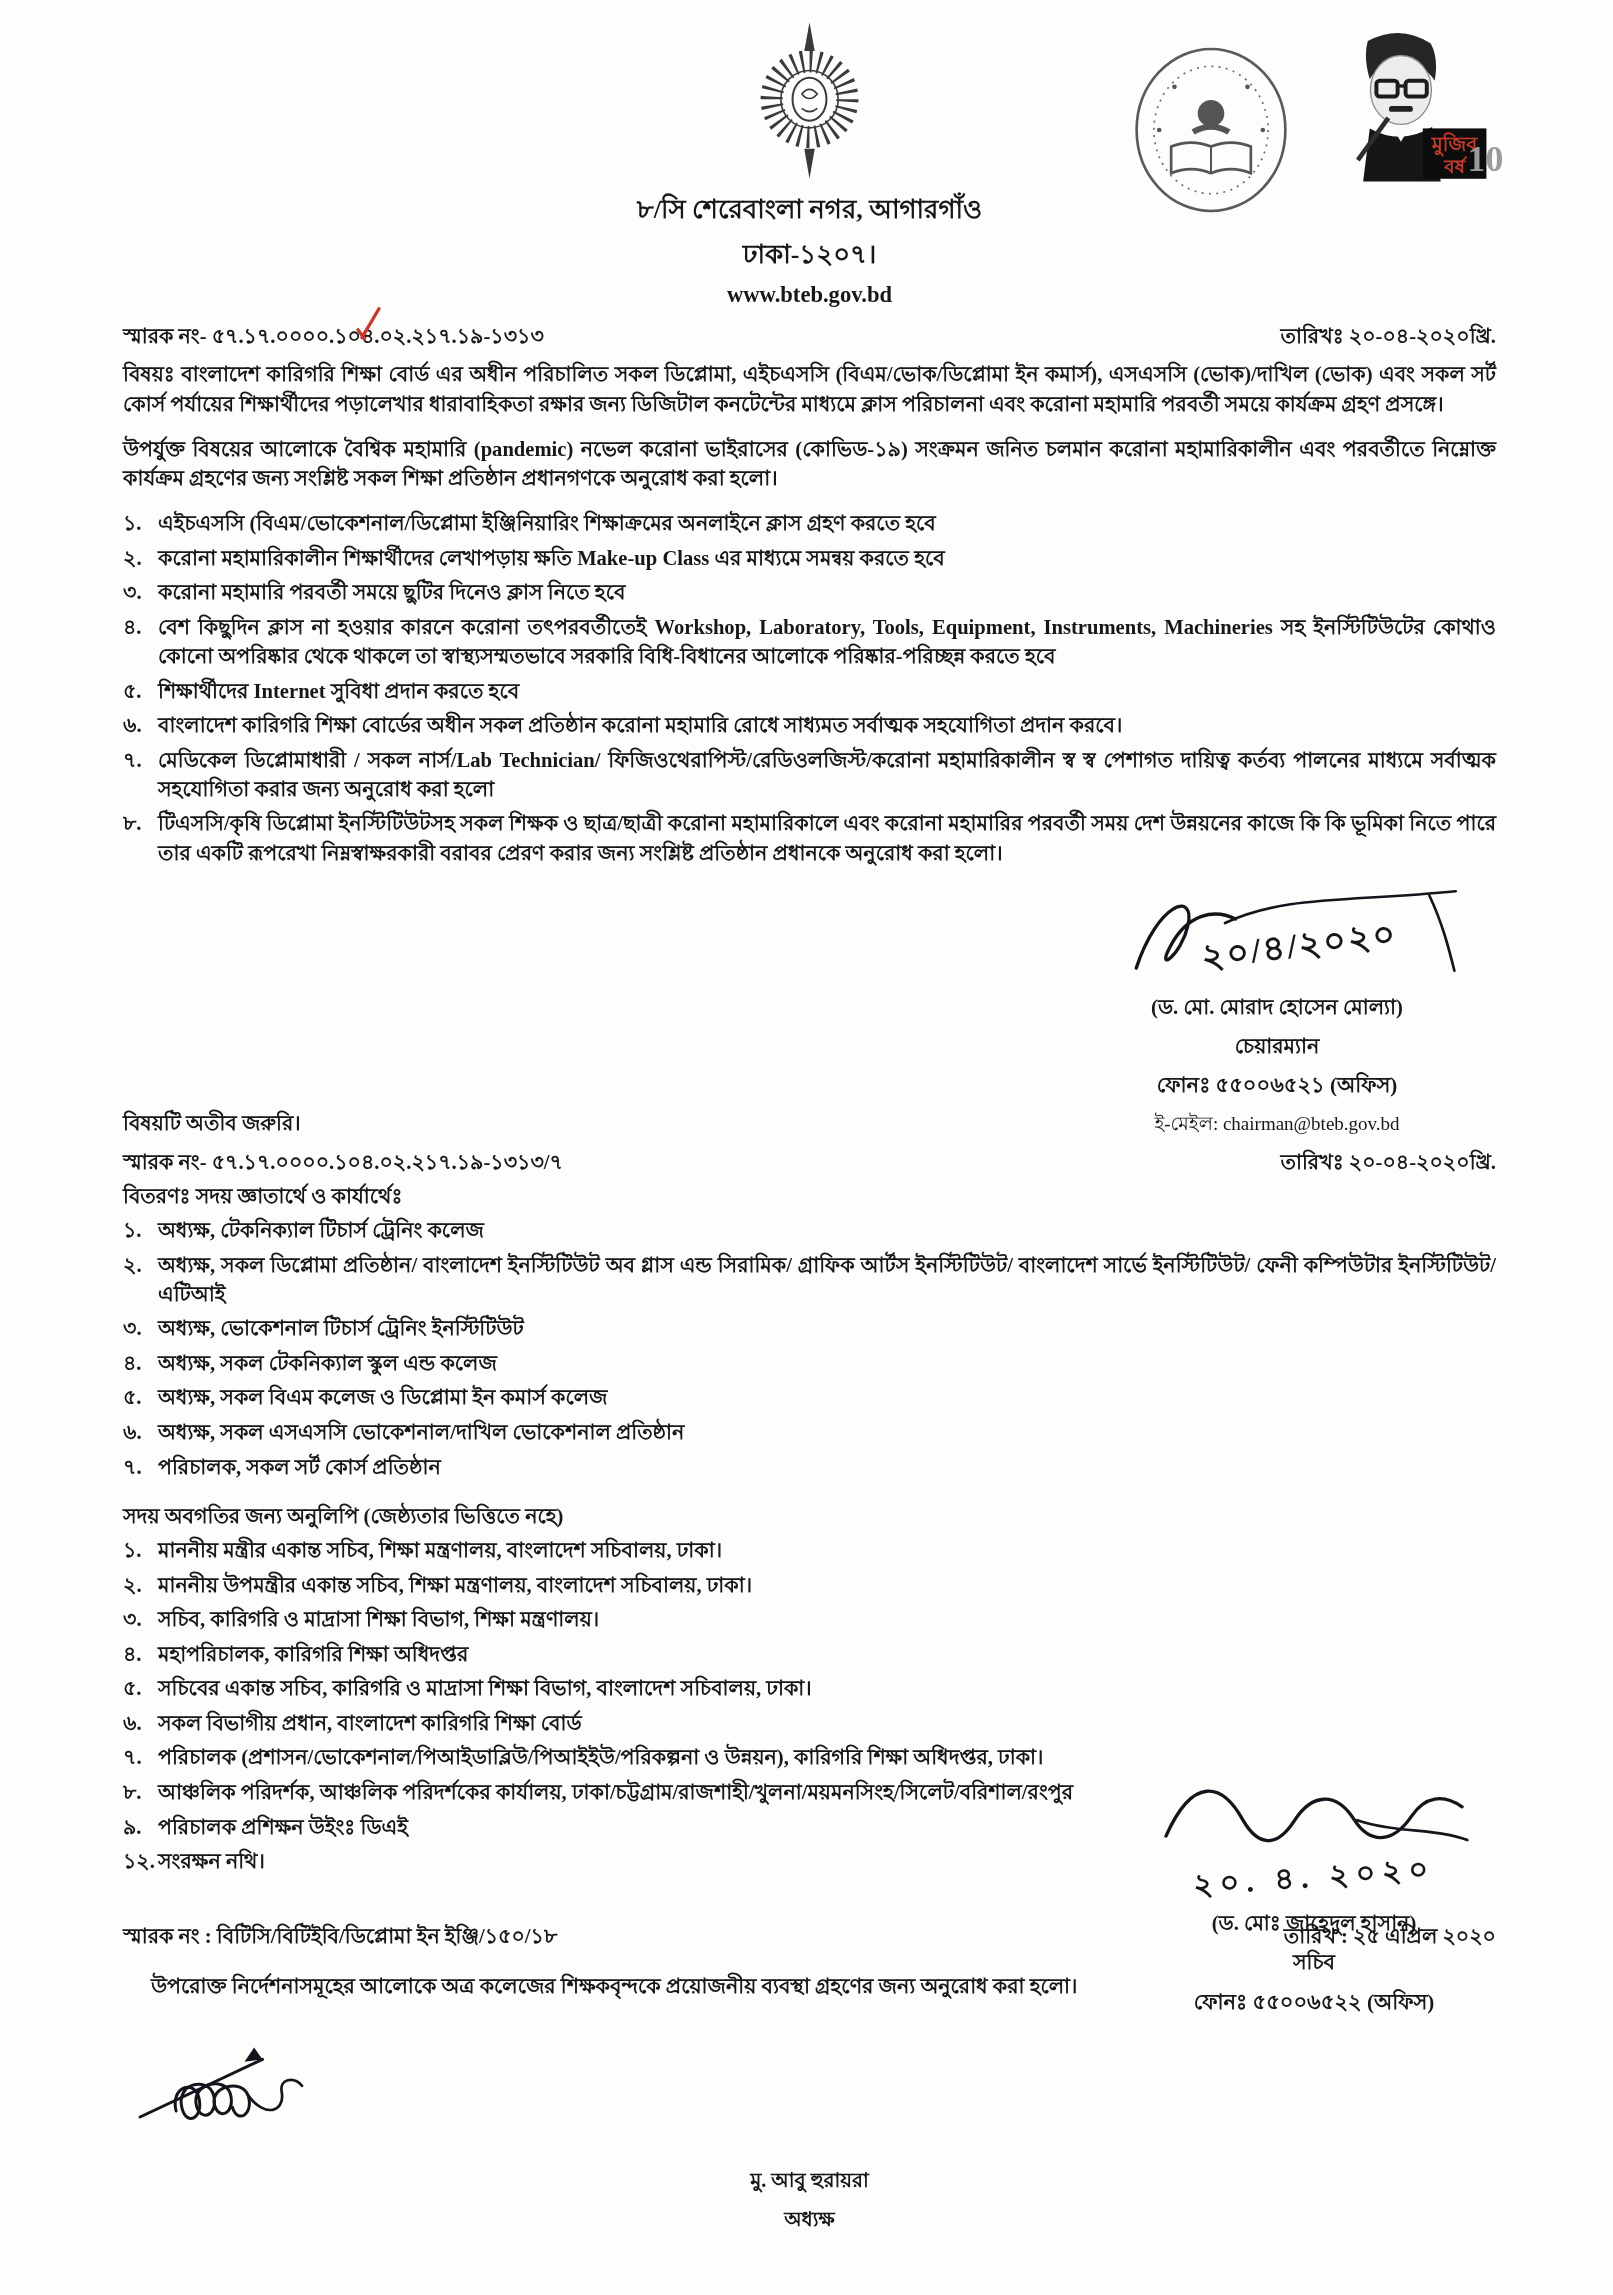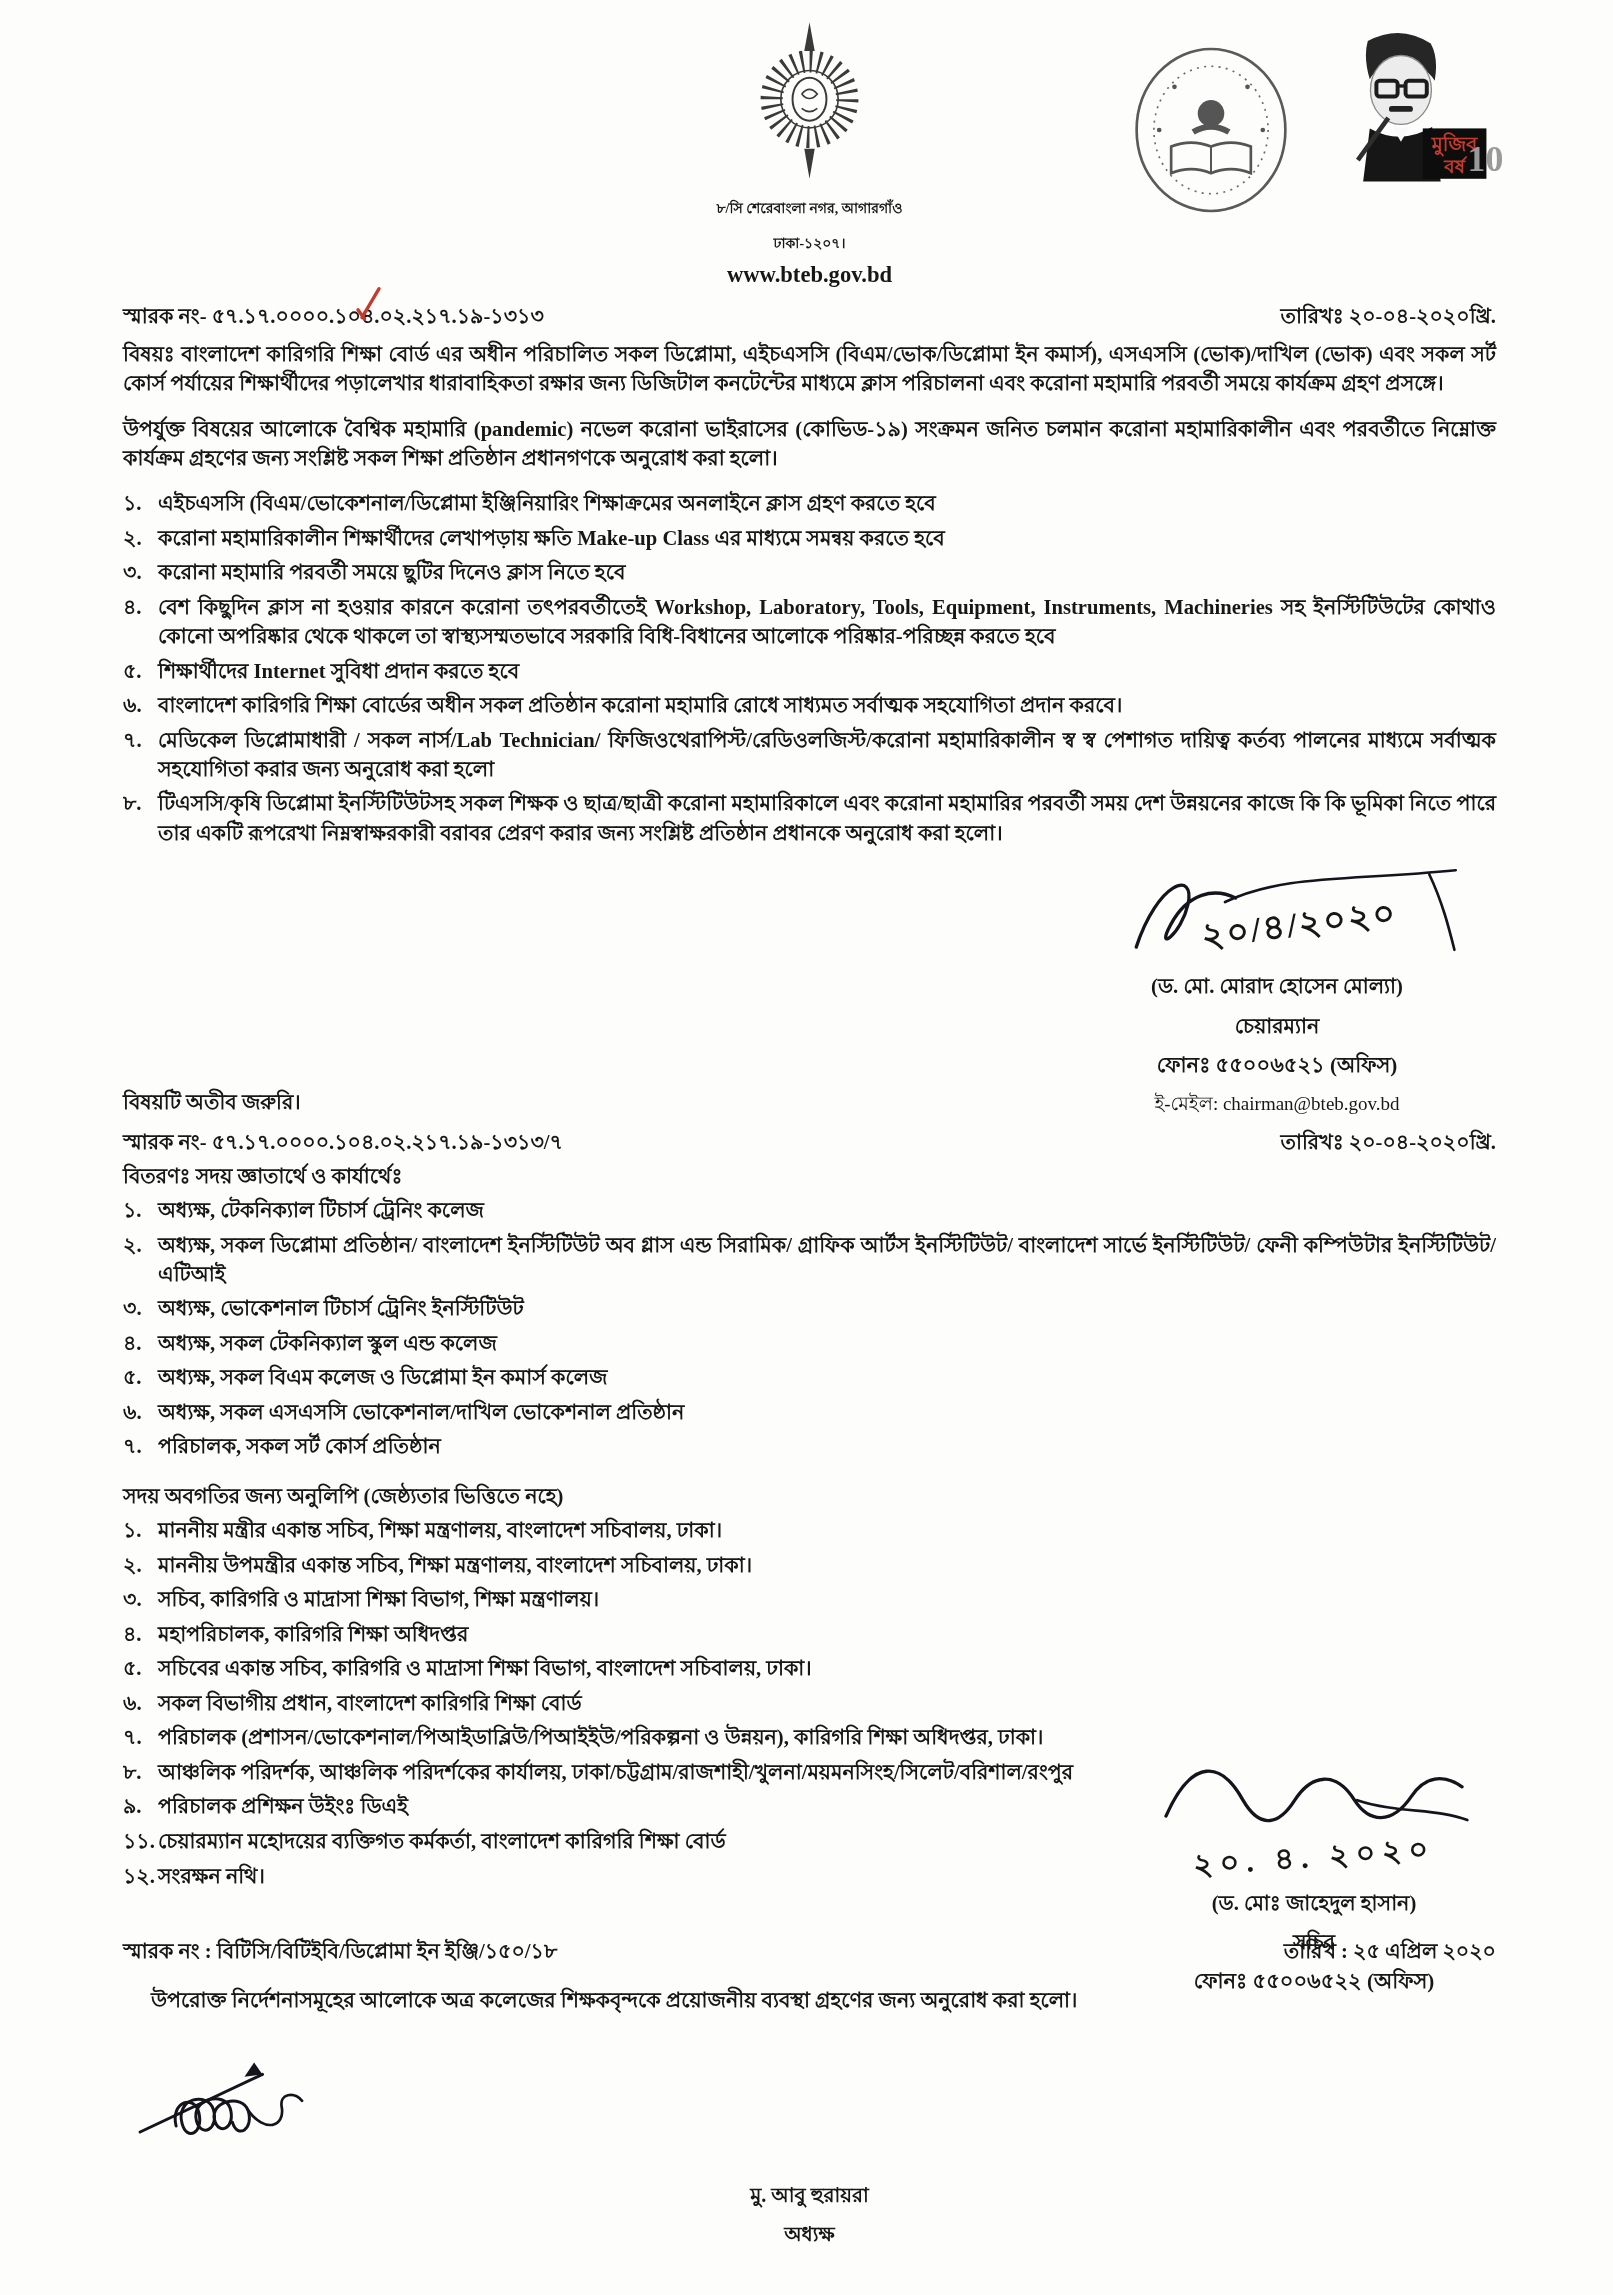--- a/index.html
+++ b/index.html
@@ -3,21 +3,21 @@
 <meta charset="utf-8">
 <style>
   html,body{margin:0;padding:0;background:#d9d9d9;}
   .page{position:relative;width:1614px;height:2295px;background:#fdfdfb;box-sizing:border-box;
         padding:17px 118px 0 123px;overflow:hidden;color:#171717;
         font-family:"Liberation Serif","DejaVu Serif",serif;font-size:20.6px;line-height:1.42;font-weight:600;}
   
   .header{position:relative;text-align:center;}
   .seal-star{display:block;margin:0 auto;}
   .org-name{font-size:30.5px;font-weight:700;margin-top:1.3px;}
-  .addr{font-size:14px;margin-top:15px;font-weight:600;}
+  .addr{font-size:26px;margin-top:8px;font-weight:600;}
   .web{font-size:22.6px;margin-top:5.3px;font-weight:700;}
   .logo-seal{position:absolute;top:30px;right:202px;}
   .logo-mujib{position:absolute;top:12px;right:-8px;}
   
   .memo-row{display:flex;justify-content:space-between;align-items:flex-end;margin-top:10.6px;font-weight:700;}
   .memo-num-wrap{position:relative;display:inline-block;}
   .red-tick{position:absolute;left:55%;top:-16px;}
   
   .subject{text-align:justify;font-weight:700;margin:9.3px 0 0;}
   .intro{text-align:justify;margin:16px 0 0;}
@@ -233,24 +233,20 @@
         </div>
       <div class="li">
           <span class="num">৮.</span>
           <span class="txt">আঞ্চলিক পরিদর্শক, আঞ্চলিক পরিদর্শকের কার্যালয়, ঢাকা/চট্টগ্রাম/রাজশাহী/খুলনা/ময়মনসিংহ/সিলেট/বরিশাল/রংপুর</span>
         </div>
       <div class="li">
           <span class="num">৯.</span>
           <span class="txt">পরিচালক প্রশিক্ষন উইংঃ ডিএই</span>
         </div>
       <div class="li">
-          <span class="num">১১.</span>
-          <span class="txt">চেয়ারম্যান মহোদয়ের ব্যক্তিগত কর্মকর্তা, বাংলাদেশ কারিগরি শিক্ষা বোর্ড</span>
-        </div>
-      <div class="li">
           <span class="num">১২.</span>
           <span class="txt">সংরক্ষন নথি।</span>
         </div>
     </div>
 
     <div class="sig-block secretary-block">
       <div class="sig2-area">
         <svg width="312" height="93" viewBox="0 0 470 140">
           <path d="M12 104 C52 14 96 22 128 80 C150 118 178 124 206 80 C232 40 268 36 296 80 C318 114 352 118 382 74 C402 44 430 40 458 60" stroke="#14141c" stroke-width="5" fill="none" stroke-linecap="round"></path>
           <path d="M300 80 C360 100 420 92 466 110" stroke="#14141c" stroke-width="4" fill="none" stroke-linecap="round"></path>

